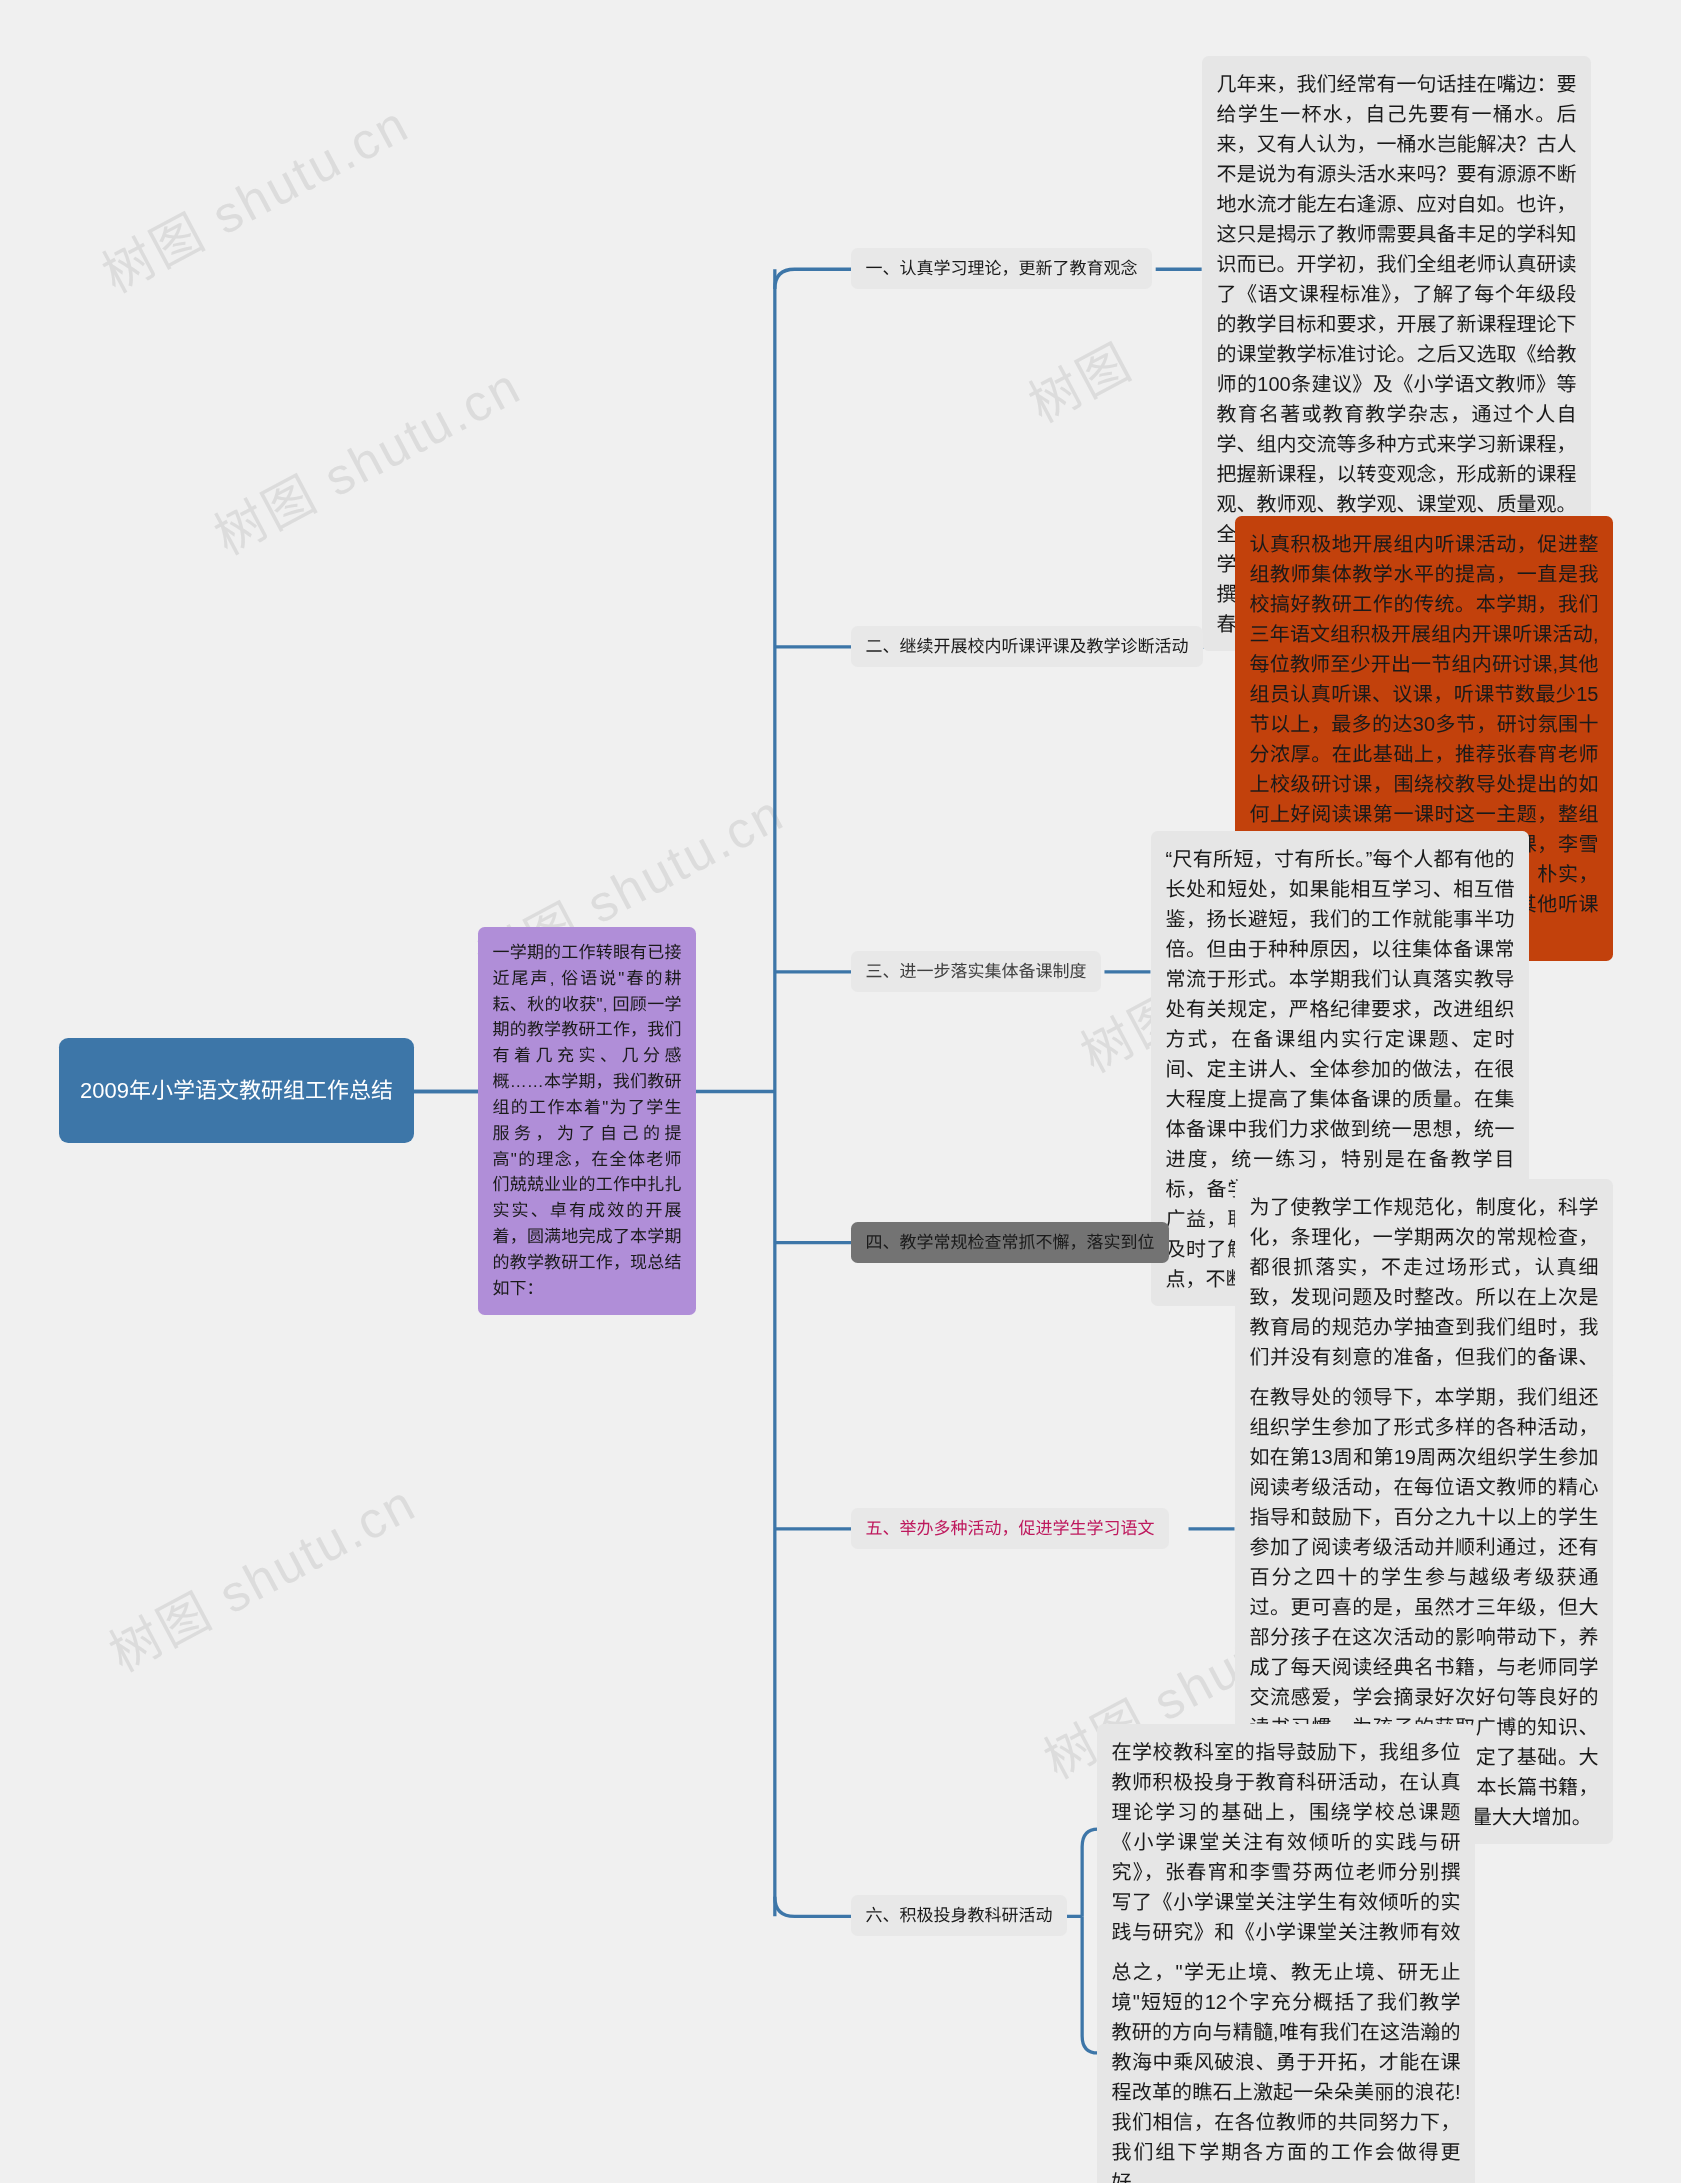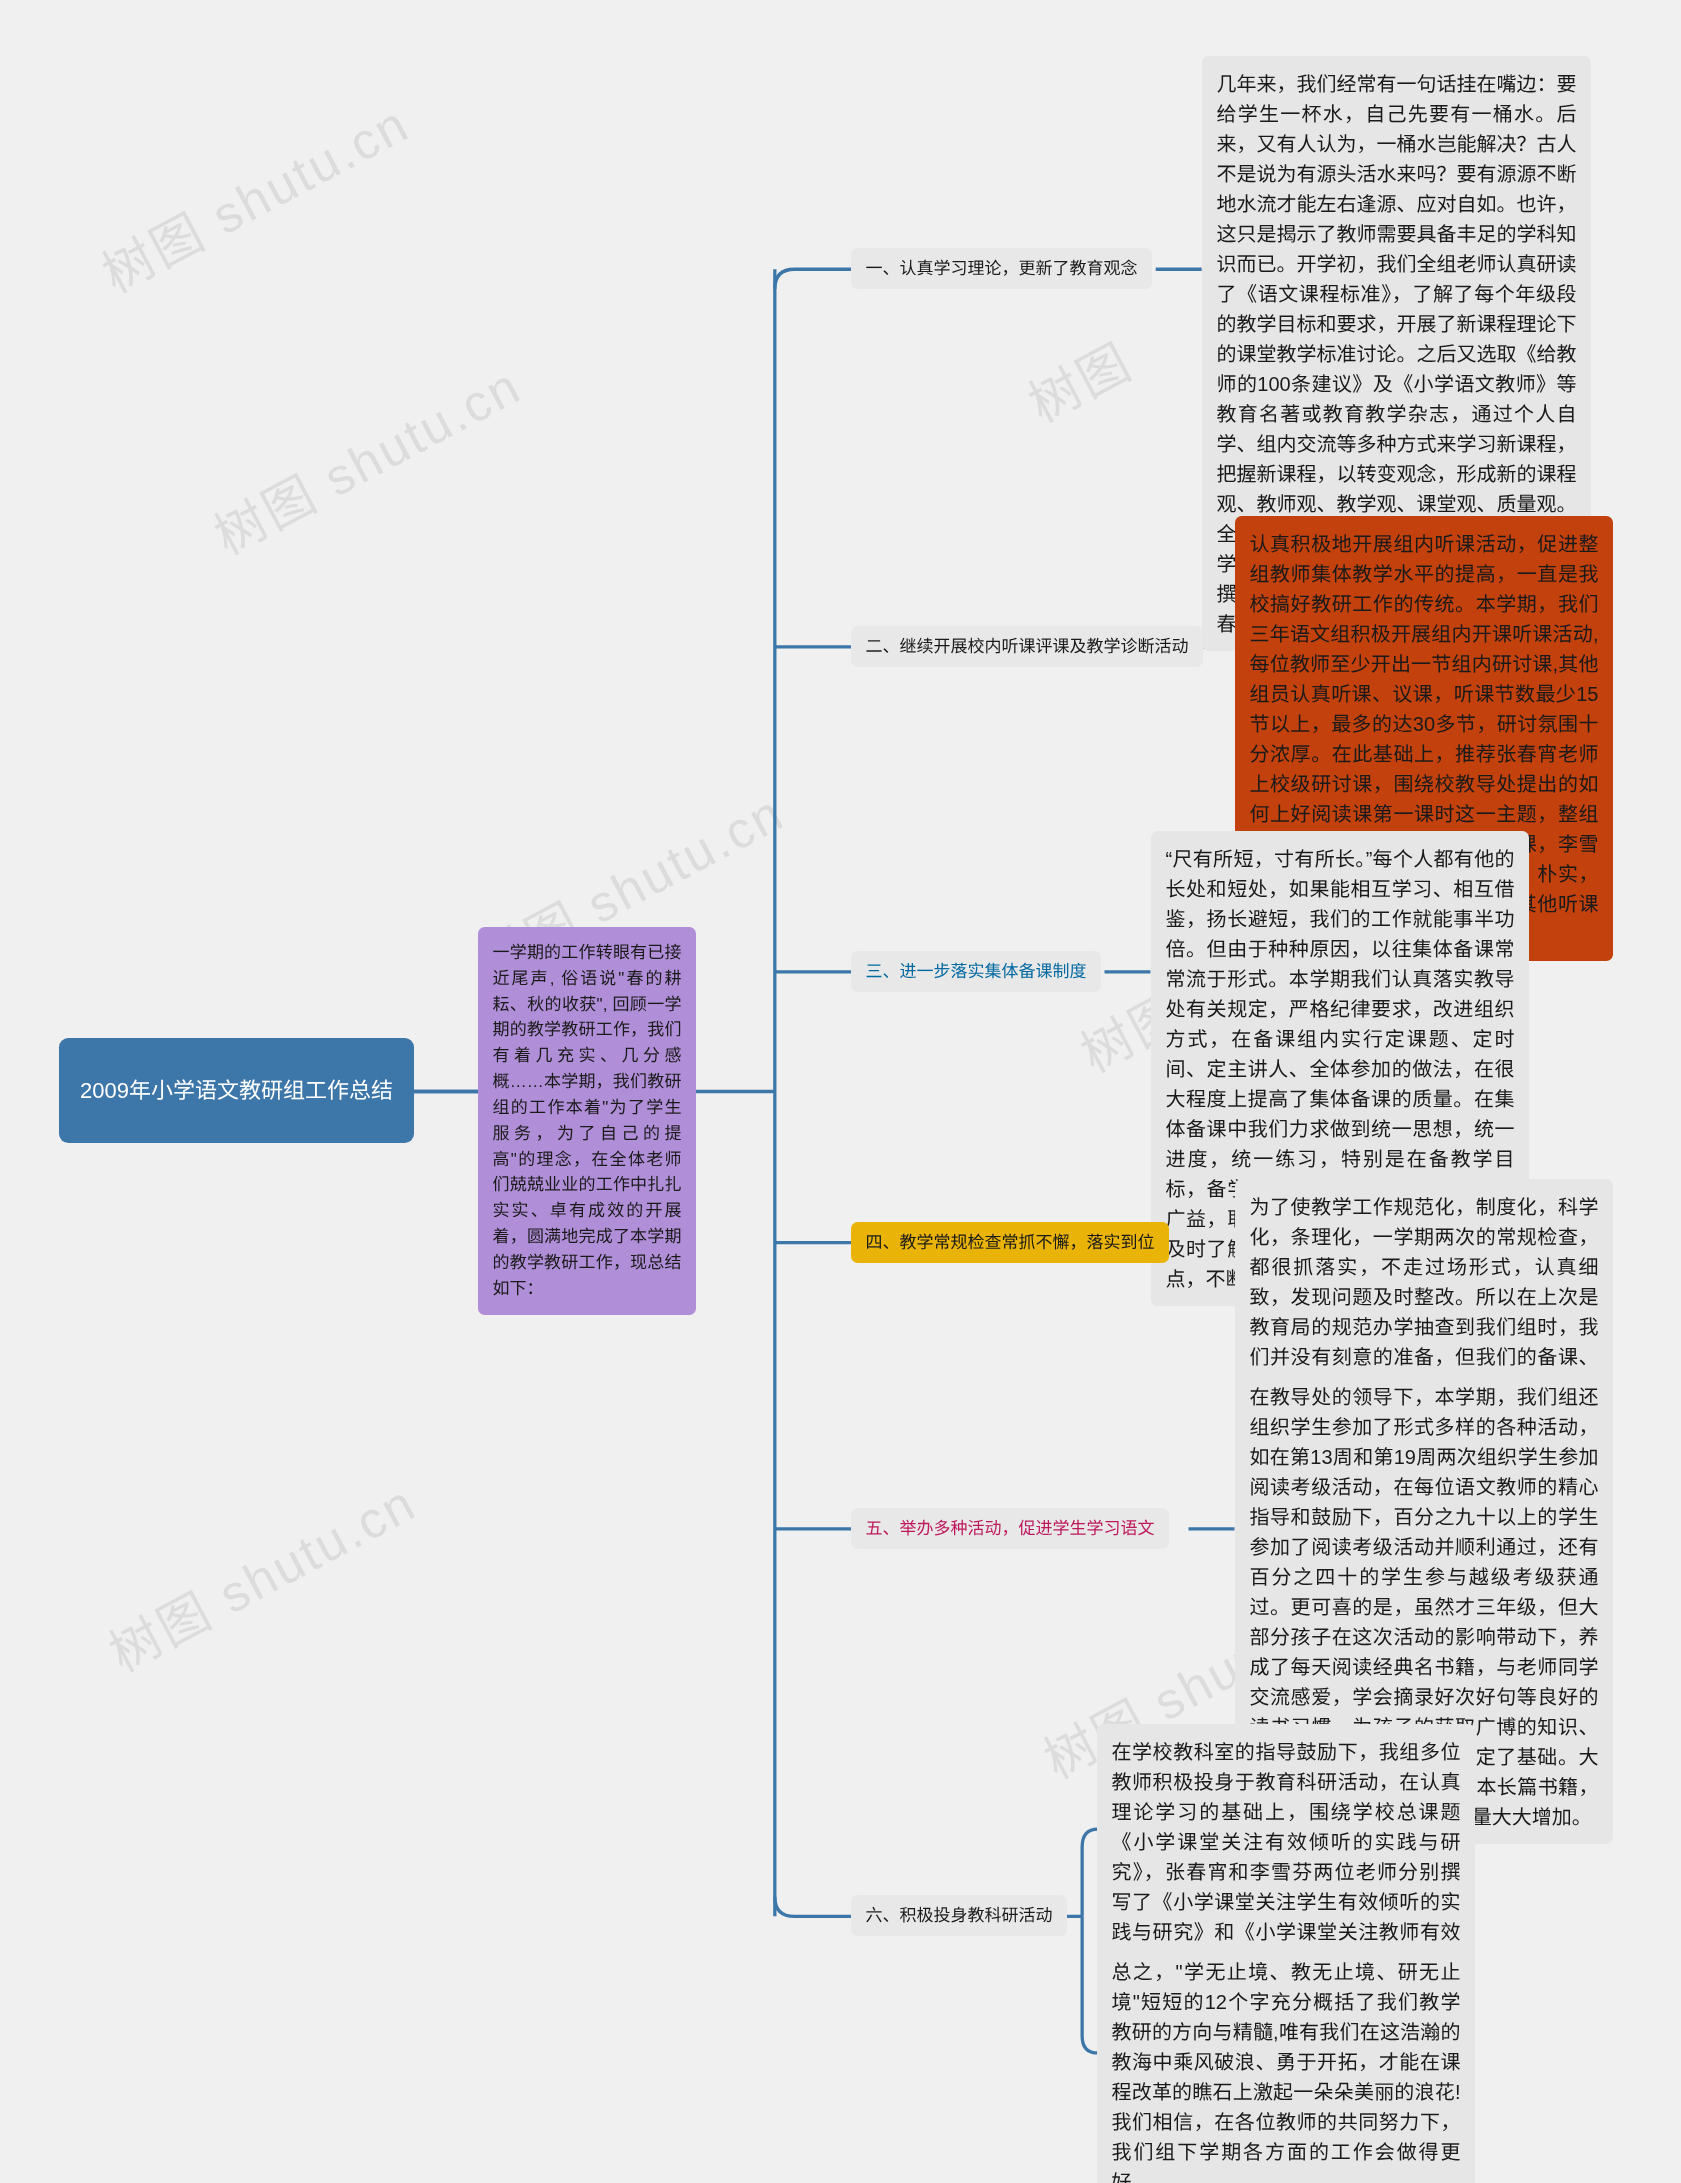--- a/index.html
+++ b/index.html
@@ -156,24 +156,24 @@
   </div>
 
   <div class="node summary-node" style="background: rgb(176, 142, 216); color: rgb(26, 26, 26);">一学期的工作转眼有已接近尾声, 俗语说"春的耕耘、秋的收获", 回顾一学期的教学教研工作，我们有着几充实、几分感概……本学期，我们教研组的工作本着"为了学生服务，为了自己的提高"的理念，在全体老师们兢兢业业的工作中扎扎实实、卓有成效的开展着，圆满地完成了本学期的教学教研工作，现总结如下：</div>
 
   <div class="node branch-node" id="b1" style="background: rgb(232, 232, 232); color: rgb(26, 26, 26);">一、认真学习理论，更新了教育观念</div>
   <div class="node detail-node" id="d1" style="background: rgb(230, 230, 230); color: rgb(26, 26, 26);">几年来，我们经常有一句话挂在嘴边：要给学生一杯水，自己先要有一桶水。后来，又有人认为，一桶水岂能解决？古人不是说为有源头活水来吗？要有源源不断地水流才能左右逢源、应对自如。也许，这只是揭示了教师需要具备丰足的学科知识而已。开学初，我们全组老师认真研读了《语文课程标准》，了解了每个年级段的教学目标和要求，开展了新课程理论下的课堂教学标准讨论。之后又选取《给教师的100条建议》及《小学语文教师》等教育名著或教育教学杂志，通过个人自学、组内交流等多种方式来学习新课程，把握新课程，以转变观念，形成新的课程观、教师观、教学观、课堂观、质量观。全组每位教师至少摘录笔记20则以上，学习、阅读蔚然成风。并不断反思，积极撰写教育教学随笔和教学论文，特别是张春宵老师，养成了每天写随笔的习惯。</div>
 
   <div class="node branch-node" id="b2" style="background: rgb(232, 232, 232); color: rgb(26, 26, 26);">二、继续开展校内听课评课及教学诊断活动</div>
   <div class="node detail-node" id="d2" style="background: #c2410c; color: rgb(26, 26, 26);">认真积极地开展组内听课活动，促进整组教师集体教学水平的提高，一直是我校搞好教研工作的传统。本学期，我们三年语文组积极开展组内开课听课活动,每位教师至少开出一节组内研讨课,其他组员认真听课、议课，听课节数最少15节以上，最多的达30多节，研讨氛围十分浓厚。在此基础上，推荐张春宵老师上校级研讨课，围绕校教导处提出的如何上好阅读课第一课时这一主题，整组老师参与备课，陈海云老师说课，李雪芬老师评课，开出了一节真实、朴实，并力求扎实的课，受到领导及其他听课老师的好评。</div>
 
-  <div class="node branch-node" id="b3" style="background: rgb(232, 232, 232); color: #0369a1;">三、进一步落实集体备课制度</div>
+  <div class="node branch-node" id="b3" style="background: rgb(232, 232, 232); color: #404040;">三、进一步落实集体备课制度</div>
   <div class="node detail-node" id="d3" style="background: rgb(230, 230, 230); color: rgb(26, 26, 26);">“尺有所短，寸有所长。”每个人都有他的长处和短处，如果能相互学习、相互借鉴，扬长避短，我们的工作就能事半功倍。但由于种种原因，以往集体备课常常流于形式。本学期我们认真落实教导处有关规定，严格纪律要求，改进组织方式，在备课组内实行定课题、定时间、定主讲人、全体参加的做法，在很大程度上提高了集体备课的质量。在集体备课中我们力求做到统一思想，统一进度，统一练习，特别是在备教学目标，备学生练习，备教学方法时能集思广益，取长取短，同时通过集体备课，及时了解教育教学情况，针对教材的特点，不断地进行探索、改革、创新。</div>
 
-  <div class="node branch-node" id="b4" style="background: #eab308; color: rgb(26, 26, 26);">四、教学常规检查常抓不懈，落实到位</div>
+  <div class="node branch-node" id="b4" style="background: #737373; color: rgb(26, 26, 26);">四、教学常规检查常抓不懈，落实到位</div>
   <div class="node detail-node" id="d4" style="background: rgb(230, 230, 230); color: rgb(26, 26, 26);">为了使教学工作规范化，制度化，科学化，条理化，一学期两次的常规检查，都很抓落实，不走过场形式，认真细致，发现问题及时整改。所以在上次是教育局的规范办学抽查到我们组时，我们并没有刻意的准备，但我们的备课、作业批改等深受领导的好评，这都是我组教师平时认真对待教学工作的结果。</div>
 
   <div class="node branch-node" id="b5" style="background: rgb(232, 232, 232); color: #be185d;">五、举办多种活动，促进学生学习语文</div>
   <div class="node detail-node" id="d5" style="background: rgb(230, 230, 230); color: rgb(26, 26, 26);">在教导处的领导下，本学期，我们组还组织学生参加了形式多样的各种活动，如在第13周和第19周两次组织学生参加阅读考级活动，在每位语文教师的精心指导和鼓励下，百分之九十以上的学生参加了阅读考级活动并顺利通过，还有百分之四十的学生参与越级考级获通过。更可喜的是，虽然才三年级，但大部分孩子在这次活动的影响带动下，养成了每天阅读经典名书籍，与老师同学交流感爱，学会摘录好次好句等良好的读书习惯，为孩子的获取广博的知识、终身学习，终身发展，奠定了基础。大部分孩子一学期看了近10本长篇书籍，最多的大30本左右，阅读量大大增加。</div>
 
   <div class="node branch-node" id="b6" style="background: rgb(232, 232, 232); color: rgb(26, 26, 26);">六、积极投身教科研活动</div>
   <div class="node detail-node" id="d6" style="background: rgb(230, 230, 230); color: rgb(26, 26, 26);">在学校教科室的指导鼓励下，我组多位教师积极投身于教育科研活动，在认真理论学习的基础上，围绕学校总课题《小学课堂关注有效倾听的实践与研究》，张春宵和李雪芬两位老师分别撰写了《小学课堂关注学生有效倾听的实践与研究》和《小学课堂关注教师有效倾听的实践与研究》这两分课题研究方案，为学校的教科研活动尽自己的一份力。</div>
   <div class="node detail-node" id="d7" style="background: rgb(230, 230, 230); color: rgb(26, 26, 26);">总之，"学无止境、教无止境、研无止境"短短的12个字充分概括了我们教学教研的方向与精髓,唯有我们在这浩瀚的教海中乘风破浪、勇于开拓，才能在课程改革的瞧石上激起一朵朵美丽的浪花! 我们相信，在各位教师的共同努力下，我们组下学期各方面的工作会做得更好。</div>
 
 </div>

